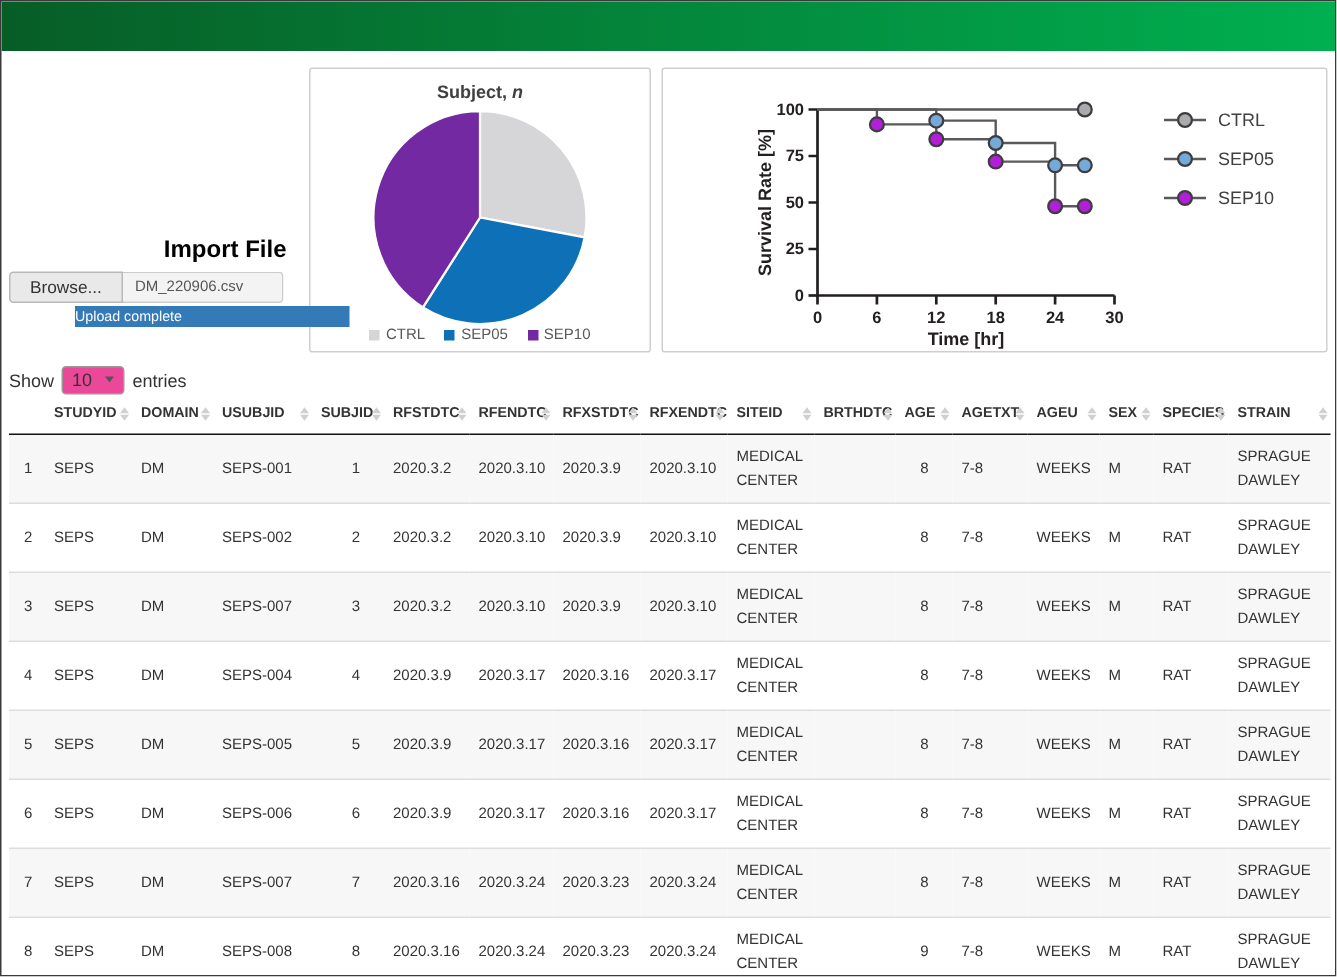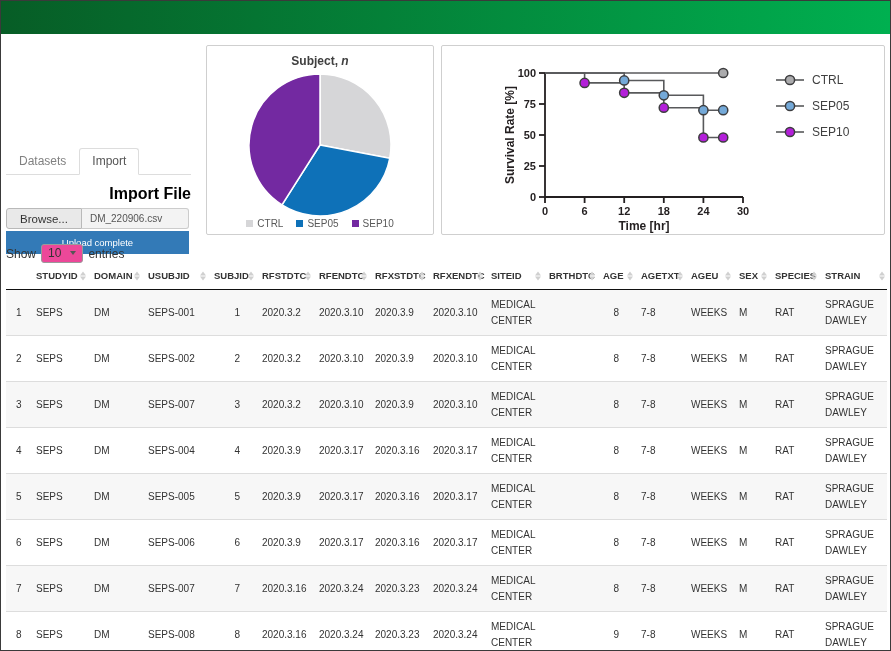--- a/index.html
+++ b/index.html
@@ -37,22 +37,22 @@
     border:1px solid transparent; border-radius:3px 3px 0 0; margin-bottom:-1px; }
   .tab.active { color:#555; background:#fff; border-color:#ddd; border-bottom-color:#fff; }
   .import-label { margin:10px 0 5px; font-size:16px; font-weight:bold; color:#000000;text-align:right; }
   .file-input { display:flex; width:183px; height:21px; }
   .browse { font-size:11.5px; color:#333; background:#e9e9e9; border:1px solid #b9b9b9;
     border-radius:3px 0 0 3px; padding:0 13px; cursor:pointer;
     font-family:"Liberation Sans","DejaVu Sans",sans-serif; }
   .filename { flex:1; border:1px solid #ccc; border-left:none; background:#f3f3f3;
     border-radius:0 3px 3px 0; font-size:10px; color:#555;
     display:flex; align-items:center; padding-left:8px; }
-  .progress { width:183px; height:23px; margin-top:2px; background:#337ab7;
-    display:flex; align-items:center; justify-content:center; }
+  .progress { width:183px; height:14px; margin-top:2px; background:#337ab7;
+    display:flex; align-items:center; justify-content:flex-start;margin-left:44px; }
   .progress span { color:#fff; font-size:9.5px; }
 
   
   .show-entries { position:absolute; left:5px; top:243px; display:flex;
     align-items:center; gap:5px; font-size:12px; color:#333; }
   .select-box { display:inline-flex; align-items:center; gap:9px; border:1px solid #9a9a9a;
     border-radius:3px; padding:1px 6px 2px; font-size:12px; color:#333; background:#ec4899; cursor:pointer; }
   .caret { width:0; height:0; border-left:3.5px solid transparent;
     border-right:3.5px solid transparent; border-top:4px solid #555; }
 
@@ -153,24 +153,20 @@
         <line x1="334" y1="60" x2="362" y2="60" stroke="#58595b" stroke-width="1.6"></line>
         <circle cx="348" cy="60" r="4.6" fill="#74a9d8" stroke="#3d3d3f" stroke-width="1.5"></circle>
         <text x="370" y="64" class="legend-text">SEP05</text>
         <line x1="334" y1="86" x2="362" y2="86" stroke="#58595b" stroke-width="1.6"></line>
         <circle cx="348" cy="86" r="4.6" fill="#b31fd9" stroke="#3d3d3f" stroke-width="1.5"></circle>
         <text x="370" y="90" class="legend-text">SEP10</text>
       </svg>
   </div>
 
   <div class="left-panel">
-    <div class="tabs">
-      <div class="tab">Datasets</div>
-      <div class="tab active">Import</div>
-    </div>
     <div class="import-label">Import File</div>
     <div class="file-input">
       <button class="browse">Browse...</button>
       <div class="filename">DM_220906.csv</div>
     </div>
     <div class="progress">
       <span>Upload complete</span>
     </div>
   </div>
 

